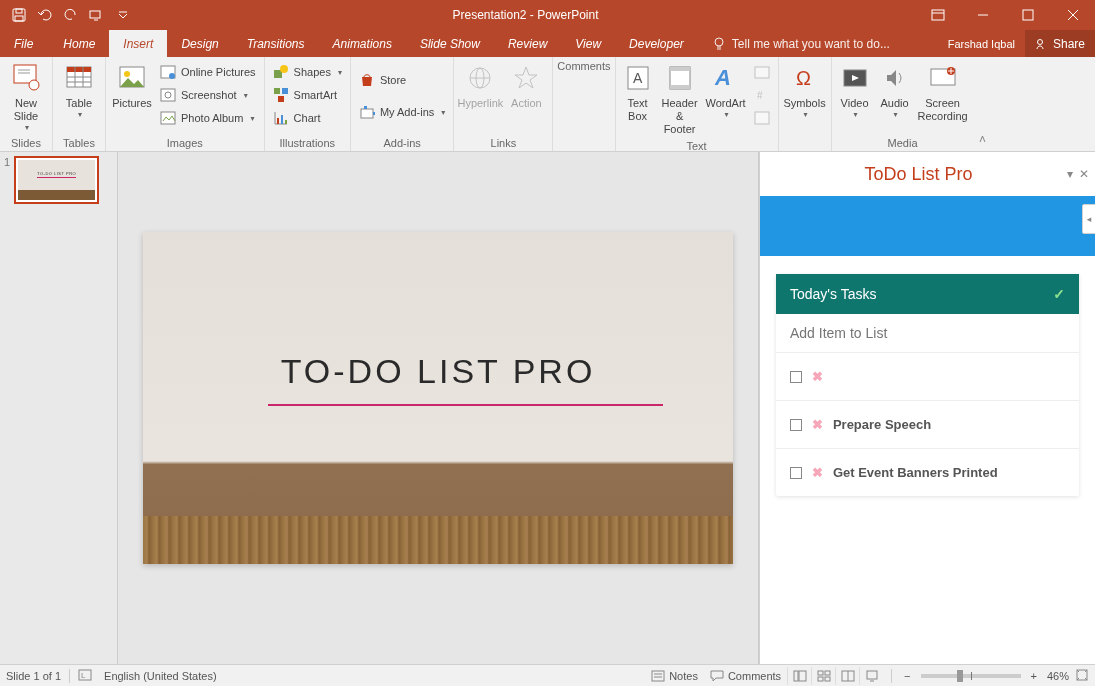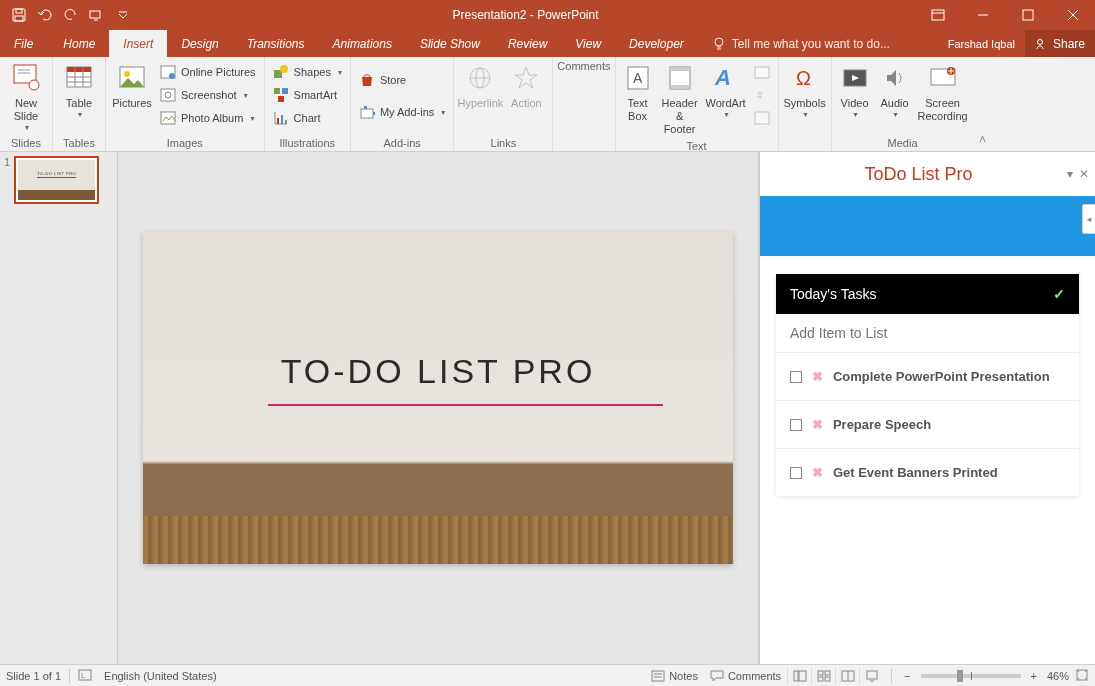--- a/index.html
+++ b/index.html
@@ -57,21 +57,21 @@
 
 
 .taskpane { width: 336px; background: #fff; display: flex; flex-direction: column; border-left: 1px solid #d0d0d0; }
 .tp-head { height: 44px; display: flex; align-items: center; padding: 0 6px 0 10px; text-align: center; }
 .tp-title { flex: 1; font-size: 18px; color: #c43e1c; font-weight: 300; }
 .tp-hicons { display: flex; gap: 6px; }
 .tp-bluebar { height: 60px; background: #2196e3; position: relative; }
 .tp-collapse-tab { position: absolute; right: -1px; top: 8px; width: 14px; height: 30px; background: #fff; border: 1px solid #d0d0d0; border-radius: 2px 0 0 2px; display: flex; align-items: center; justify-content: center; font-size: 9px; color: #888; }
 .tp-content { padding: 18px 16px; flex: 1; overflow: auto; }
 .tp-card { background: #fff; box-shadow: 0 1px 4px rgba(0,0,0,0.12); border-radius: 2px; }
-.tp-card-head { background: #000000; color: #fff; padding: 12px 14px; display: flex; align-items: center; justify-content: space-between; font-size: 14px; }
+.tp-card-head { background: #0f766e; color: #fff; padding: 12px 14px; display: flex; align-items: center; justify-content: space-between; font-size: 14px; }
 .tp-card-head .chk { color: #8ee08e; font-weight: bold; }
 .tp-addrow { padding: 11px 14px; border-bottom: 1px solid #eee; }
 .tp-addinput { width: 100%; border: none; outline: none; font-size: 14px; color: #aaa; }
 .tp-item { padding: 16px 14px; display: flex; align-items: center; gap: 10px; border-bottom: 1px solid #eee; font-size: 13px; color: #555; font-weight: 600; }
 .tp-item:last-child { border-bottom: none; }
 .tp-chk { width: 12px; height: 12px; border: 1px solid #888; }
 .tp-del { color: #f7a7b8; font-weight: bold; cursor: pointer; }
 
 
 .status { height: 22px; background: #f1f1f1; border-top: 1px solid #d0d0d0; display: flex; align-items: center; font-size: 11px; color: #555; padding: 0 6px; }
@@ -494,21 +494,20 @@
         <div class="tp-card-head">
           <span>Today's Tasks</span>
           <span class="chk">✓</span>
         </div>
         <div class="tp-addrow">
           <input class="tp-addinput" placeholder="Add Item to List" style="">
         </div>
         <div class="tp-item">
           <div class="tp-chk"></div>
           <span class="tp-del">✖</span>
-          <span>Complete PowerPoint Presentation</span>
         </div>
         <div class="tp-item">
           <div class="tp-chk"></div>
           <span class="tp-del">✖</span>
           <span>Prepare Speech</span>
         </div>
         <div class="tp-item">
           <div class="tp-chk"></div>
           <span class="tp-del">✖</span>
           <span>Get Event Banners Printed</span>

